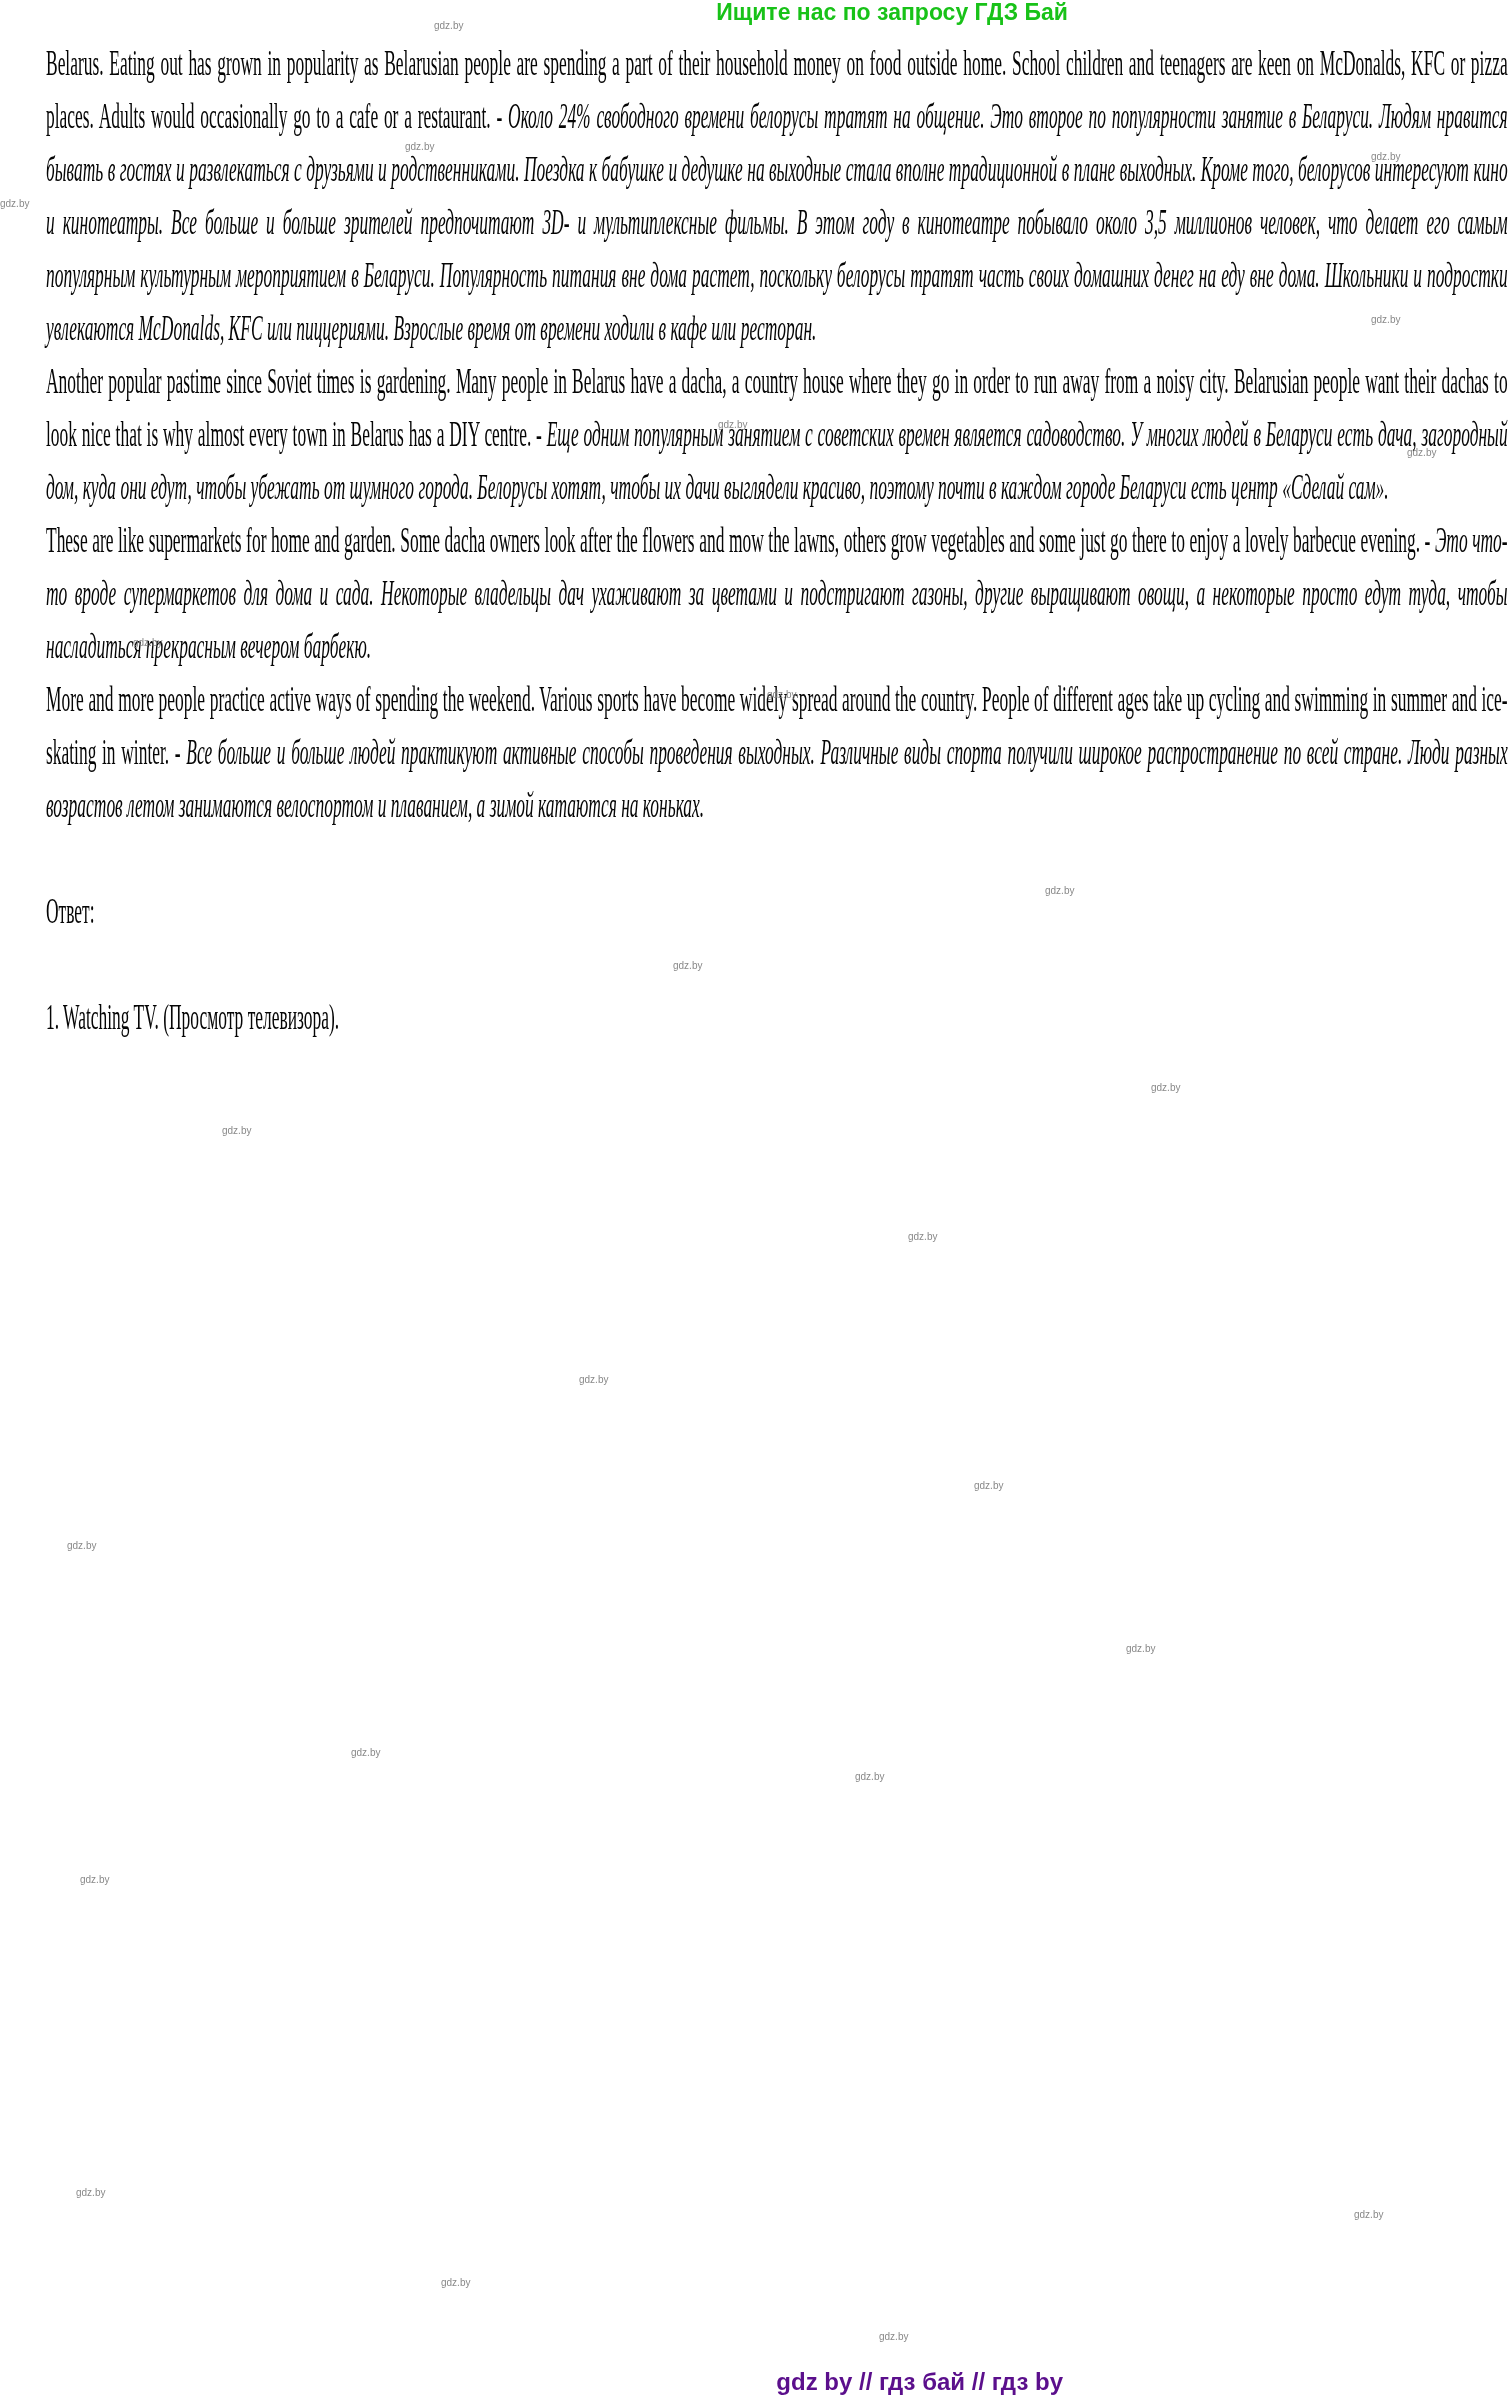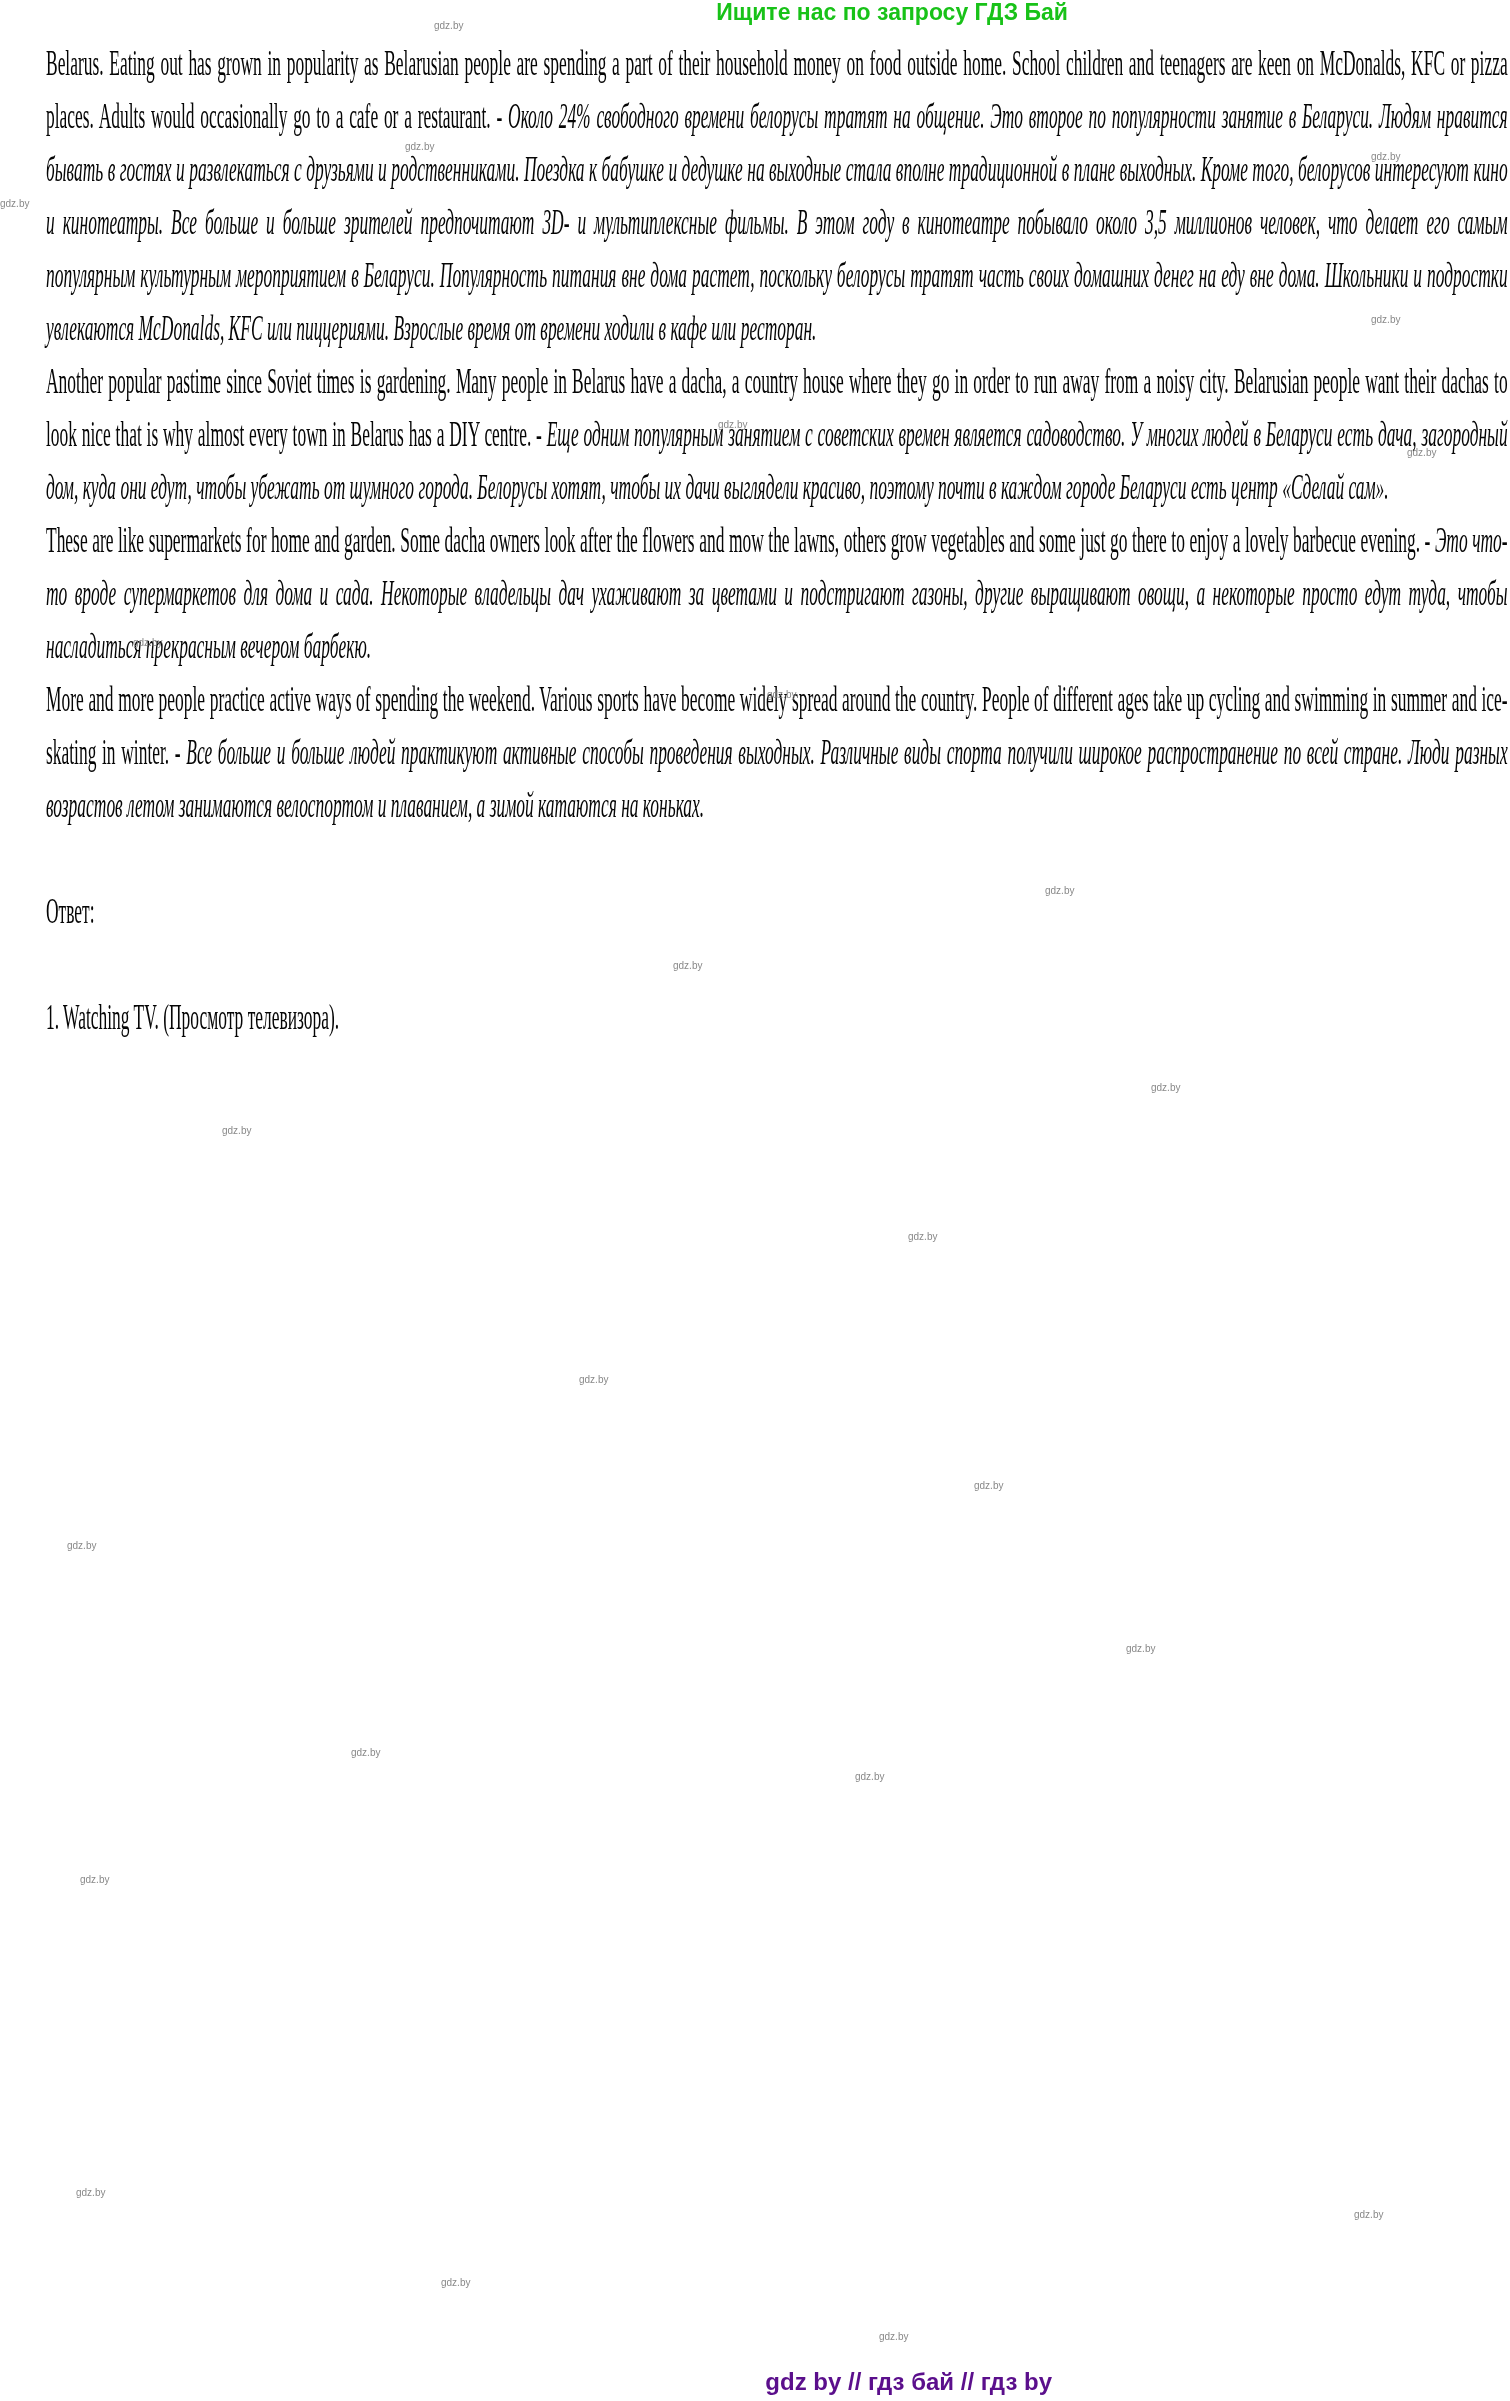--- a/index.html
+++ b/index.html
@@ -28,21 +28,21 @@
     font-family:"Liberation Sans", sans-serif;
     font-weight:bold;
     font-size:23px;
     letter-spacing:0px;
     line-height:24px;
     white-space:nowrap;
   }
   .footer-banner{
     position:absolute;
     top:2368px;
-    left:0px;
+    left:11px;
     width:1052px;
     text-align:right;
     color:#5b0f8c;
     font-family:"Liberation Sans", sans-serif;
     font-weight:bold;
     font-size:24px;
     line-height:27px;
     white-space:nowrap;
   }
   .body-wrap{

